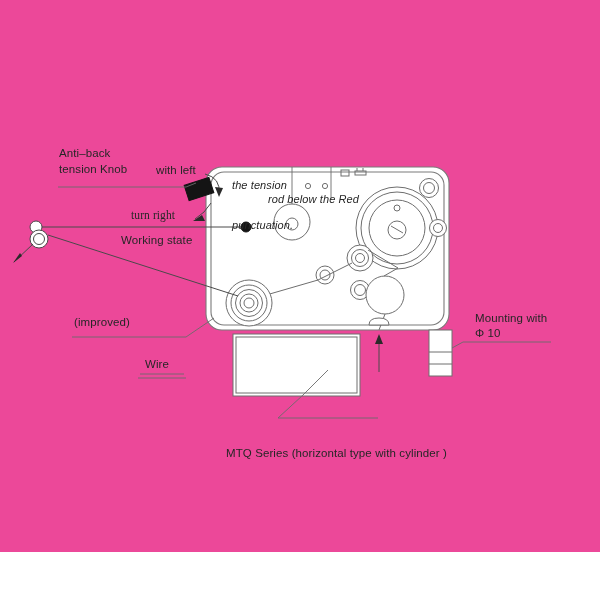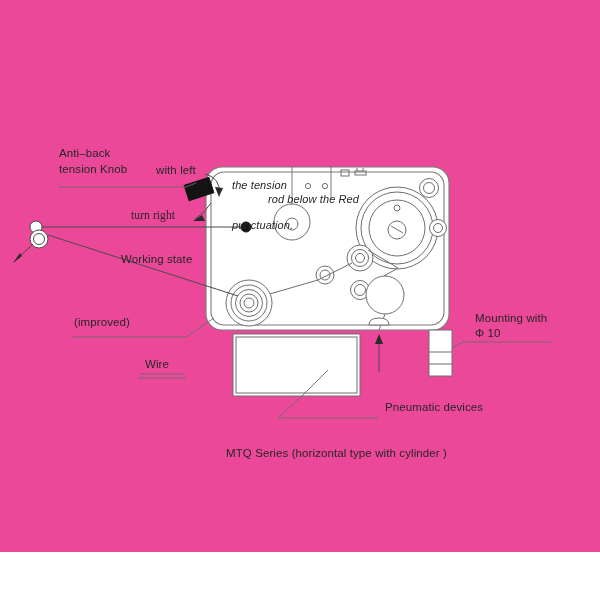--- a/index.html
+++ b/index.html
@@ -234,30 +234,29 @@
 
   </svg>
 
   <div class="lbl" style="left:59px; top:146px;">Anti–back</div>
   <div class="lbl" style="left:59px; top:162px;">tension Knob</div>
 
   <div class="lbl" style="left:156px; top:163px;">with left</div>
 
   <div class="lbl" style="left:131px; top:208px;font-family:Liberation Serif, serif;">turn right</div>
 
-  <div class="lbl" style="left:121px; top:252px;">Working state</div>
+  <div class="lbl" style="left:121px; top:233px;">Working state</div>
 
   <div class="lbl inner" style="left:232px; top:178px;">the tension</div>
   <div class="lbl inner" style="left:232px; top:192px;margin-left:36px;">rod below the Red</div>
   <div class="lbl inner" style="left:232px; top:218px;">punctuation.</div>
 
   <div class="lbl" style="left:74px; top:315px;">(improved)</div>
 
   <div class="lbl" style="left:145px; top:357px;">Wire</div>
 
   <div class="lbl" style="left:475px; top:311px;">Mounting with</div>
   <div class="lbl" style="left:475px; top:326px;">Φ 10</div>
 
-  <div class="lbl" style="left:385px; top:400px;">Pneumatic devices</div>
 
   <div class="lbl caption" style="left:190px; top:446px;">MTQ Series (horizontal type with cylinder )</div>
 
 </div>
 
 </body></html>

